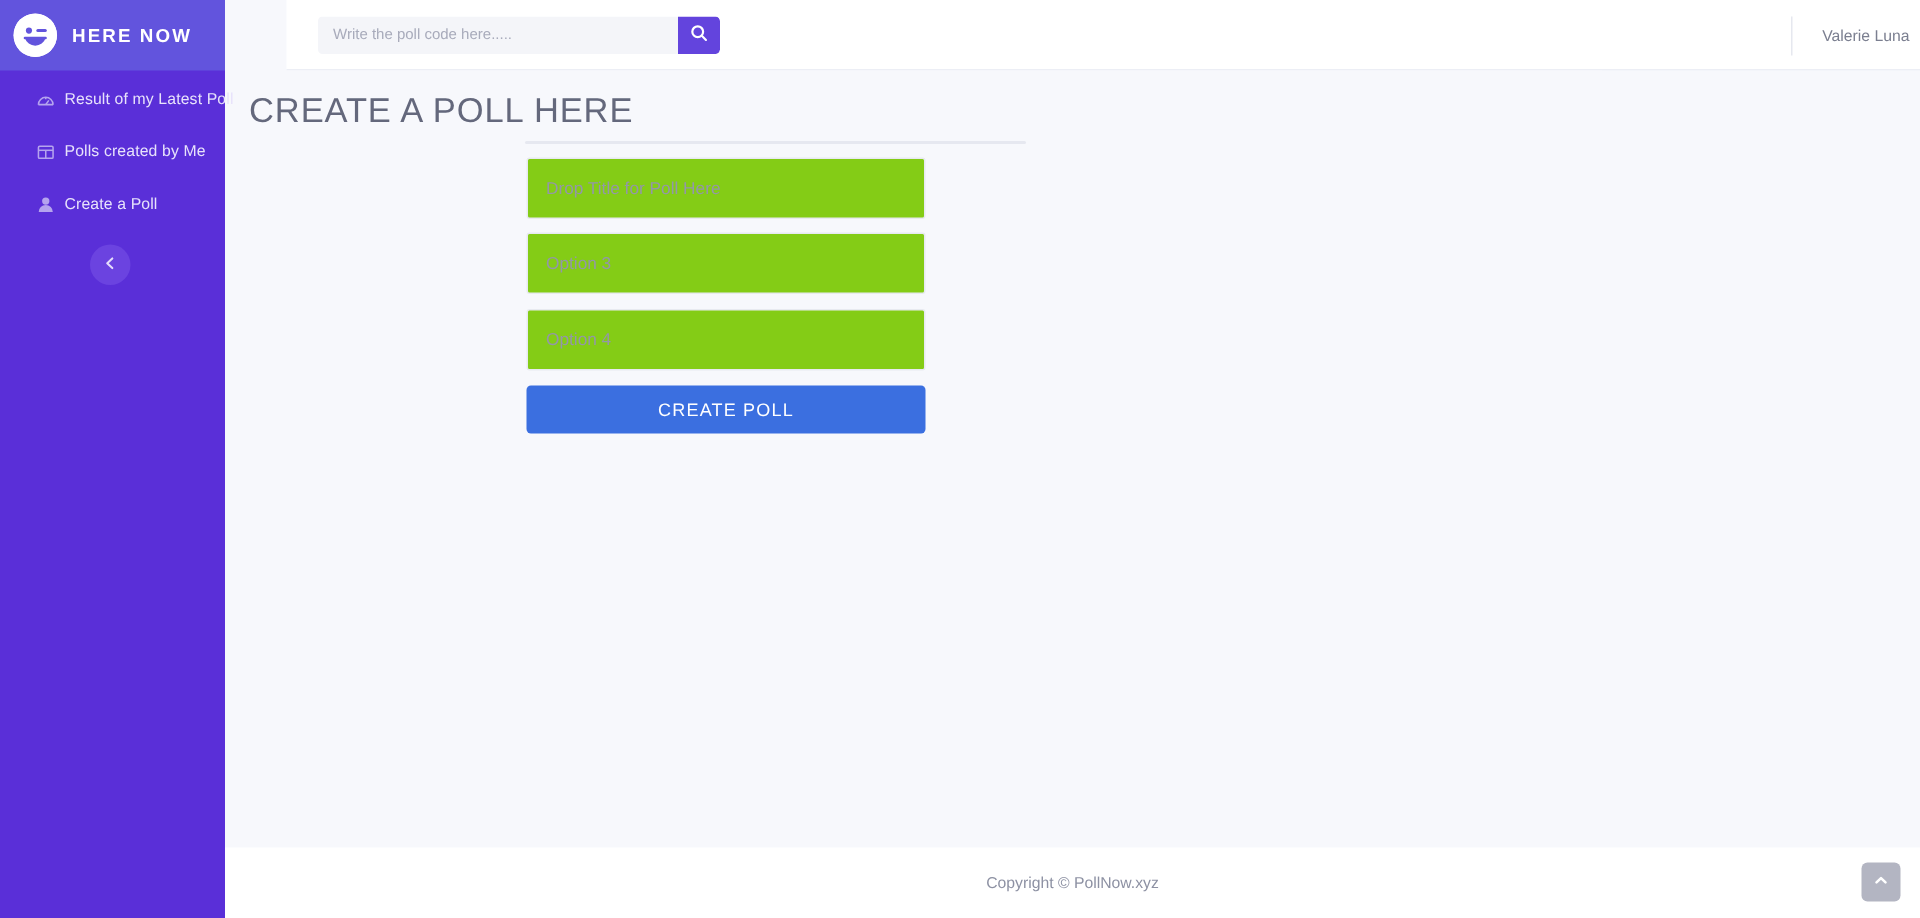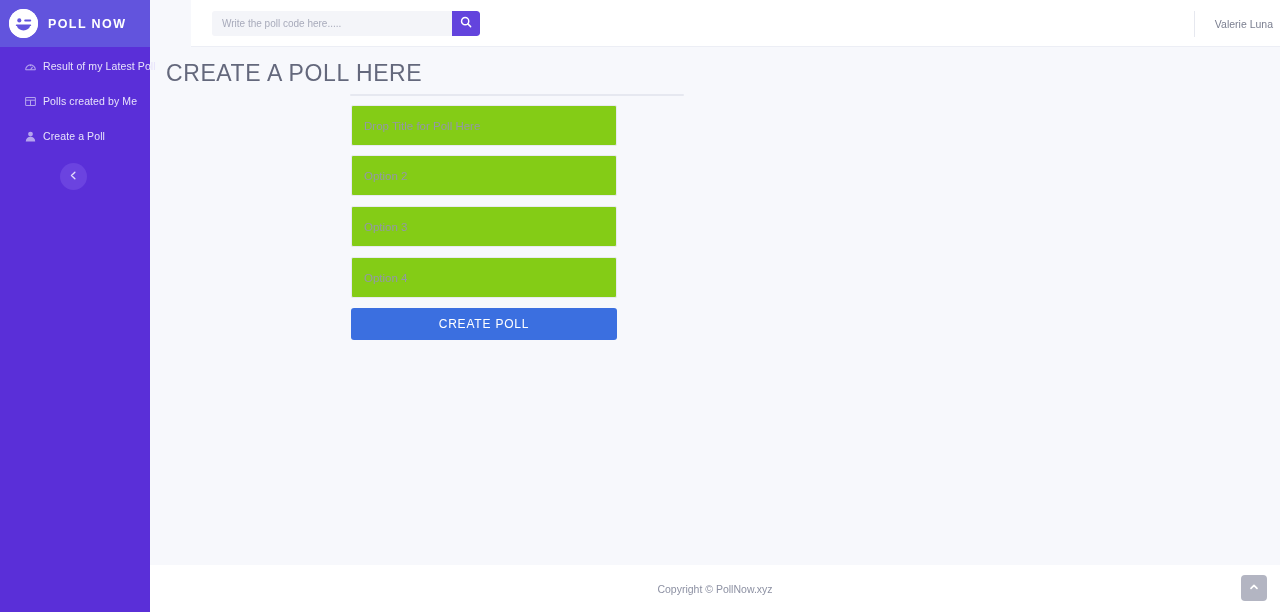--- a/index.html
+++ b/index.html
@@ -305,21 +305,21 @@
     <div class="sidebar-logo">
       <span class="logo-mark">
         <svg width="29" height="29" viewBox="0 0 29 29">
           <circle cx="14.5" cy="14.5" r="14.5" fill="#ffffff"></circle>
           <circle cx="10.3" cy="11.4" r="2.05" fill="#6254dd"></circle>
           <path d="M16.2 11.4 h5.0" stroke="#6254dd" stroke-width="2.0" stroke-linecap="round" fill="none"></path>
           <path d="M7.6 16.3 a7.2 7.2 0 0 0 13.8 0" fill="#6254dd"></path>
           <path d="M7.6 16.3 h13.8" stroke="#6254dd" stroke-width="1.6" stroke-linecap="round"></path>
         </svg>
       </span>
-      <span class="logo-text">POLL NOW</span>
+      <span class="logo-text">HERE NOW</span>
     </div>
 
     <div class="nav">
 
       <div class="nav-item">
         <span class="nav-icon">
           <svg width="13" height="13" viewBox="0 0 16 16" fill="none" stroke="#d9d2f7" stroke-width="1.3">
             <path d="M2 12 a6 6 0 0 1 12 0"></path>
             <line x1="2" y1="12" x2="14" y2="12"></line>
             <line x1="8" y1="12" x2="10.5" y2="8.5"></line>
@@ -397,21 +397,20 @@
     </div>
   </div>
 
   <div class="main">
 
     <h1 class="page-title">CREATE A POLL HERE</h1>
     <div class="title-rule"></div>
 
     <div class="form">
       <input class="field gap-a" type="text" placeholder="Drop Title for Poll Here" style="">
-      <input class="field gap-b" type="text" placeholder="Option 2" style="">
       <input class="field gap-b" type="text" placeholder="Option 3" style="">
       <input class="field" type="text" placeholder="Option 4" style="">
       <button class="create-btn">CREATE POLL</button>
     </div>
   </div>
 
   <div class="footer">
     <span class="footer-text">Copyright © PollNow.xyz</span>
   </div>
 

